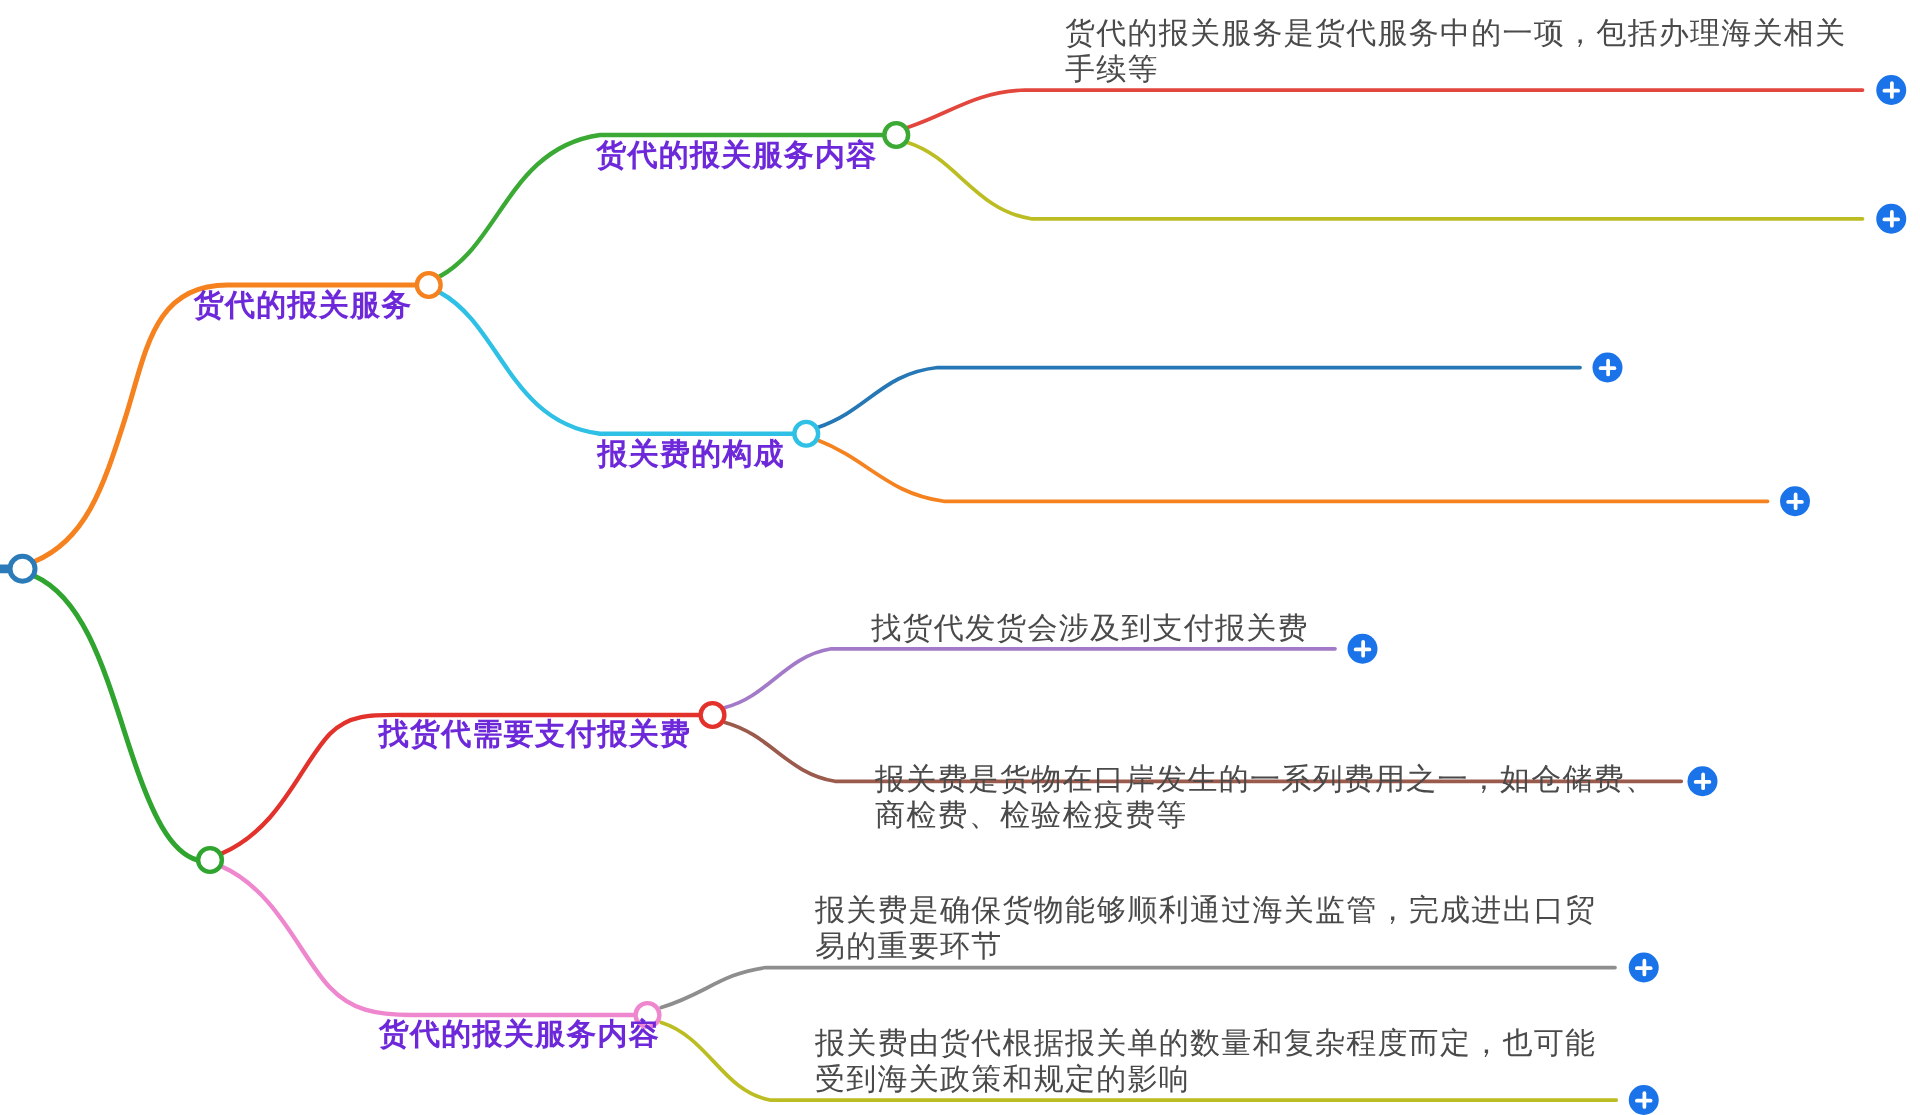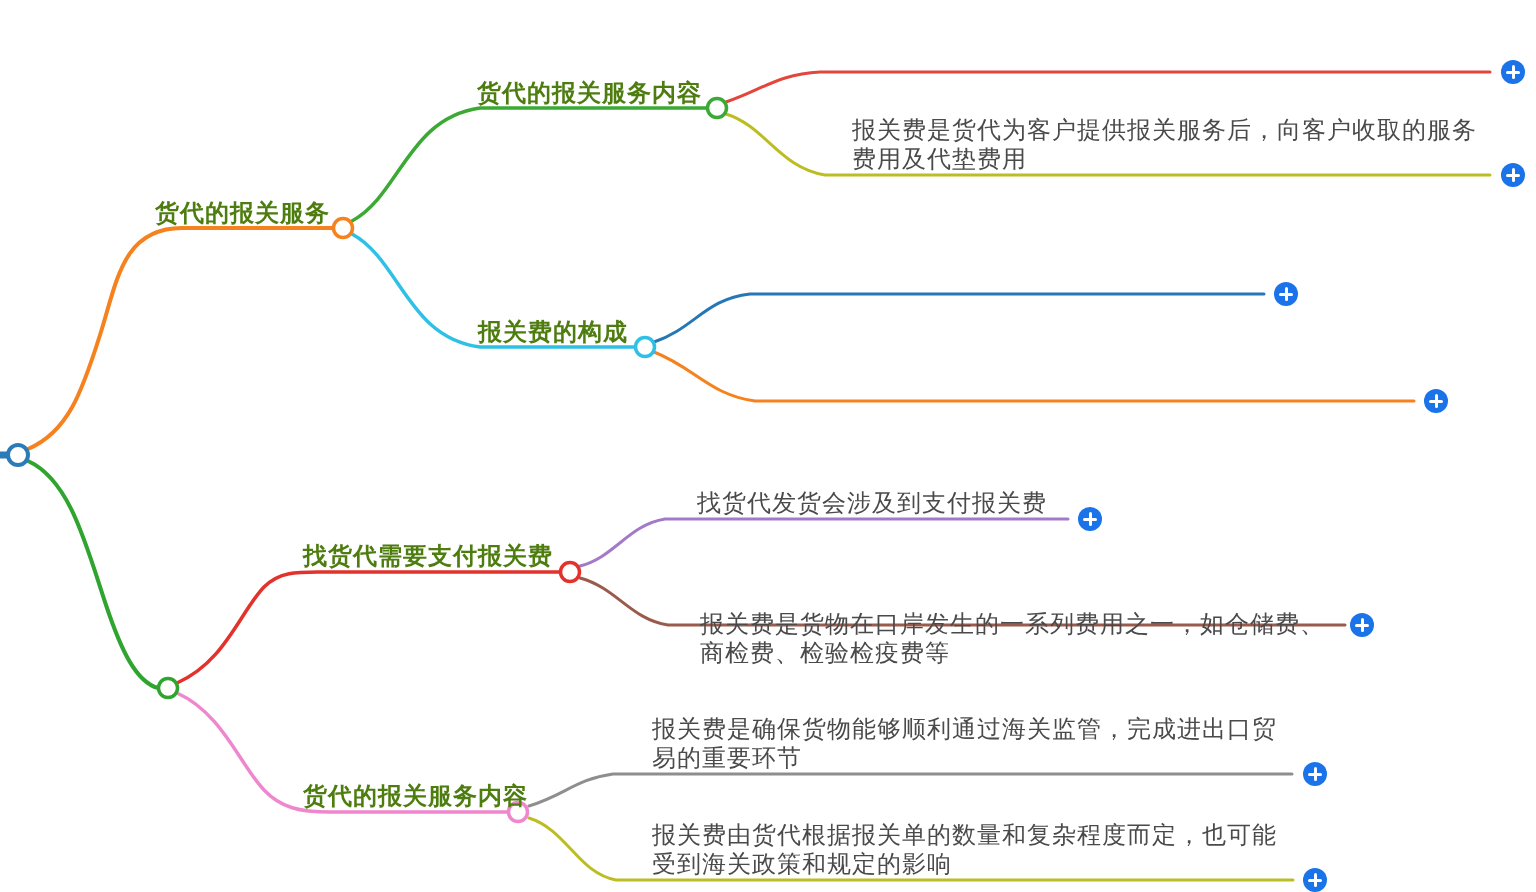--- a/index.html
+++ b/index.html
@@ -10,23 +10,24 @@
     background:#ffffff;
     font-family:"Liberation Sans","DejaVu Sans",sans-serif;
   }
   #edges{position:absolute;left:0;top:0;}
   .branch-label{
     position:absolute;
     font-size:24px;
     font-weight:bold;
     line-height:28px;
     letter-spacing:1px;
-    color:#4d7c0f;
+    color:#6d28d9;
     white-space:nowrap;
     cursor:pointer;
+    margin-top:32px;
   }
   .leaf-text{
     position:absolute;
     font-size:24px;
     line-height:29px;
     letter-spacing:1px;
     color:#4a4a4a;
     cursor:pointer;
   }
   .plus-btn{
@@ -88,21 +89,21 @@
     <circle cx="570" cy="572" r="9.5" fill="#ffffff" stroke-width="3.5" stroke="#e2322b"></circle>
     <circle cx="518" cy="812" r="9.5" fill="#ffffff" stroke-width="3.5" stroke="#ef87cf"></circle>
   </svg>
 
   <div class="branch-label" style="left:155px;top:199px;">货代的报关服务</div>
   <div class="branch-label" style="left:477px;top:79px;">货代的报关服务内容</div>
   <div class="branch-label" style="left:478px;top:318px;">报关费的构成</div>
   <div class="branch-label" style="left:303px;top:542px;">找货代需要支付报关费</div>
   <div class="branch-label" style="left:303px;top:782px;">货代的报关服务内容</div>
 
-  <div class="leaf-text" style="left:852px;top:115px;width:635px;">报关费是货代为客户提供报关服务后，向客户收取的服务费用及代垫费用</div>
+  <div class="leaf-text" style="left:852px;top:12px;width:635px;">货代的报关服务是货代服务中的一项，包括办理海关相关手续等</div>
   <div class="leaf-text" style="left:697px;top:488px;width:400px;">找货代发货会涉及到支付报关费</div>
   <div class="leaf-text" style="left:700px;top:565px;width:635px;margin-top:44px;">报关费是货物在口岸发生的一系列费用之一，如仓储费、商检费、检验检疫费等</div>
   <div class="leaf-text" style="left:652px;top:714px;width:635px;">报关费是确保货物能够顺利通过海关监管，完成进出口贸易的重要环节</div>
   <div class="leaf-text" style="left:652px;top:820px;width:635px;">报关费由货代根据报关单的数量和复杂程度而定，也可能受到海关政策和规定的影响</div>
 
   <button class="plus-btn" style="left:1501px;top:60px;">
     <span class="plus-glyph"></span>
   </button>
   <button class="plus-btn" style="left:1501px;top:163px;">
     <span class="plus-glyph"></span>

